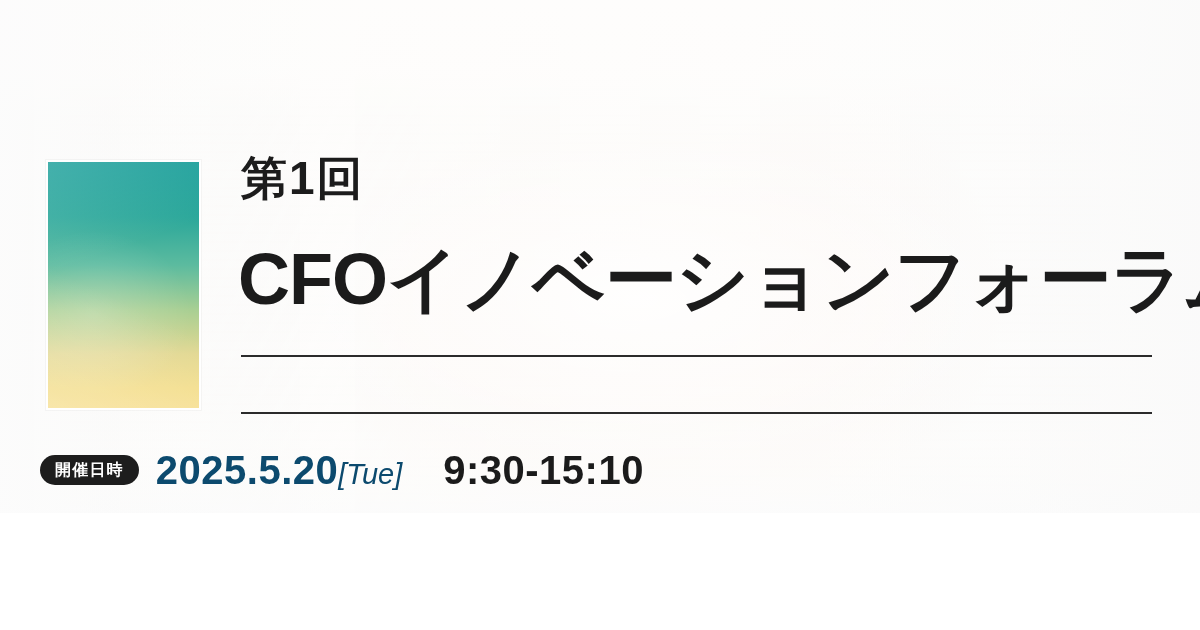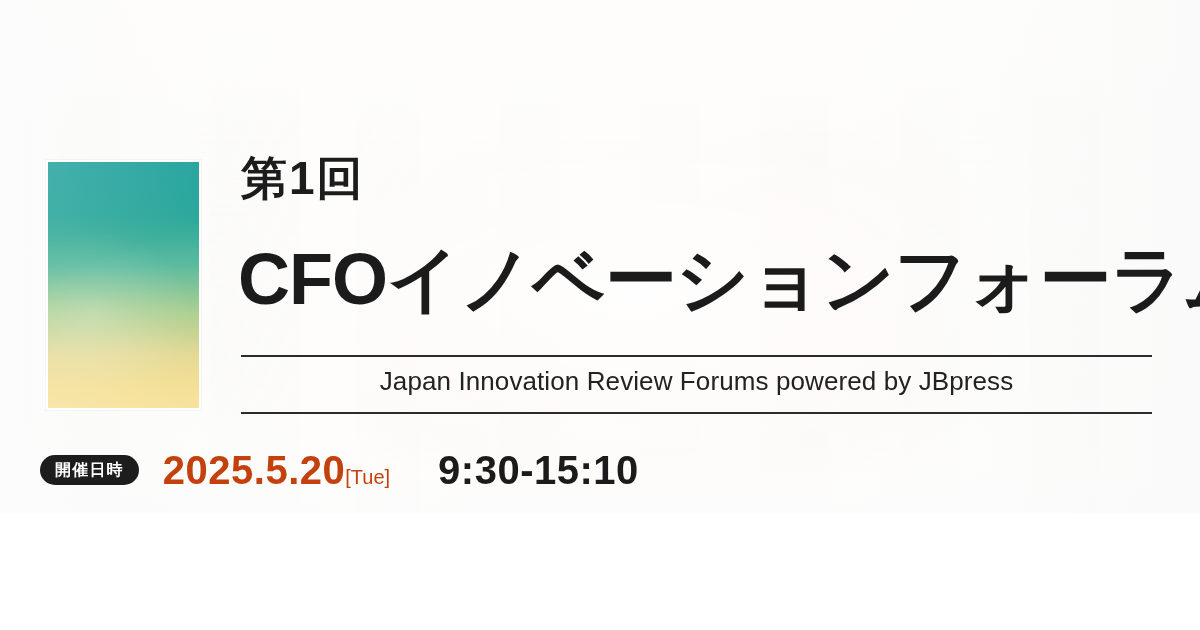--- a/index.html
+++ b/index.html
@@ -177,21 +177,21 @@
     line-height:1.1;
     white-space:nowrap;
   }
 
   
   #daterow {
     position:absolute;
     left:40px; top:450px;
     display:flex;
     align-items:center;
-    gap:24px;
+    gap:17px;
   }
 
   #date-badge {
     display:inline-flex;
     align-items:center;
     justify-content:center;
     height:30px;
     padding:0 15px;
     border-radius:15px;
     background:#1d1d1d;
@@ -200,30 +200,31 @@
     font-weight:700;
     letter-spacing:1.2px;
     line-height:1;
     white-space:nowrap;
   }
 
   #date-value {
     font-size:40px;
     font-weight:700;
     letter-spacing:.5px;
-    color:#c2410c;
+    color:#0c4a6e;
     line-height:1;
     white-space:nowrap;
     display:inline-flex;
     align-items:baseline;
   }
   #date-value .dow {
-    font-size:20px;
+    font-size:29px;
     font-weight:400;
     letter-spacing:0;
+    font-style:italic;
   }
 
   #time-value {
     margin-left:24px;
     font-size:40px;
     font-weight:700;
     letter-spacing:.5px;
     color:#1b1b1b;
     line-height:1;
     white-space:nowrap;
@@ -258,21 +259,20 @@
 
     <div id="textblock">
 
       <div id="edition">第1回</div>
 
 
       <div id="wordmark">CFOイノベーションフォーラム</div>
 
       <div class="rule" id="rule-top"></div>
 
-      <div id="tagline">Japan Innovation Review Forums powered by JBpress</div>
 
       <div class="rule" id="rule-bottom"></div>
     </div>
 
     <div id="daterow">
       <span id="date-badge">開催日時</span>
 
       <span id="date-value">
         <span>2025.5.20</span>
           <span class="dow">[Tue]</span>

